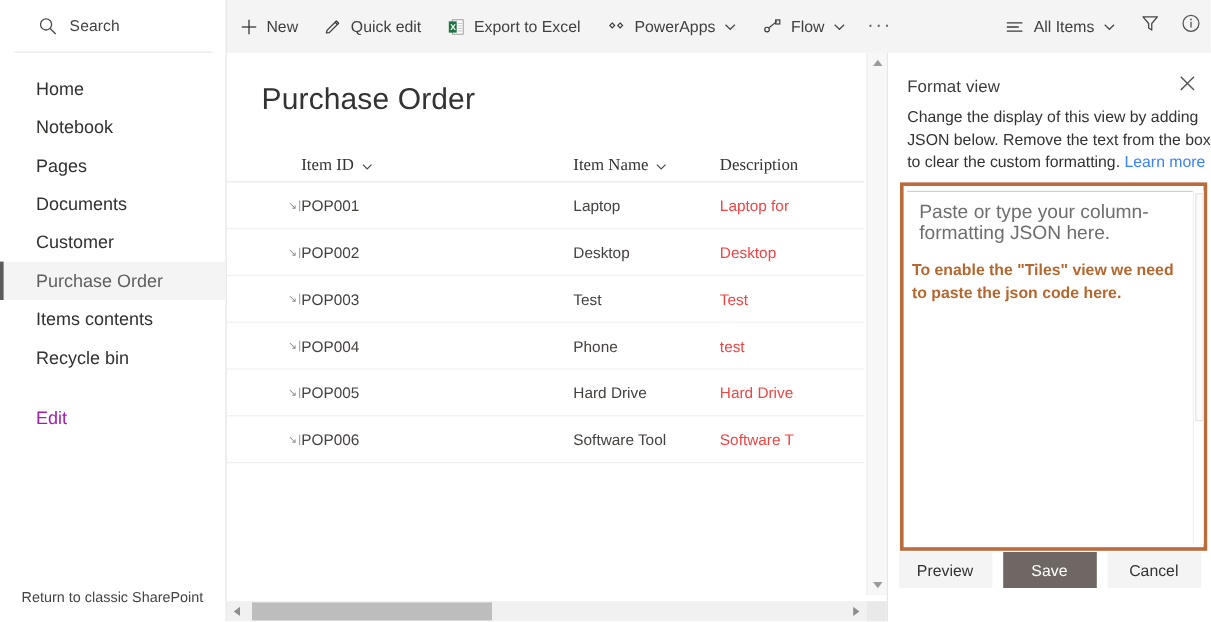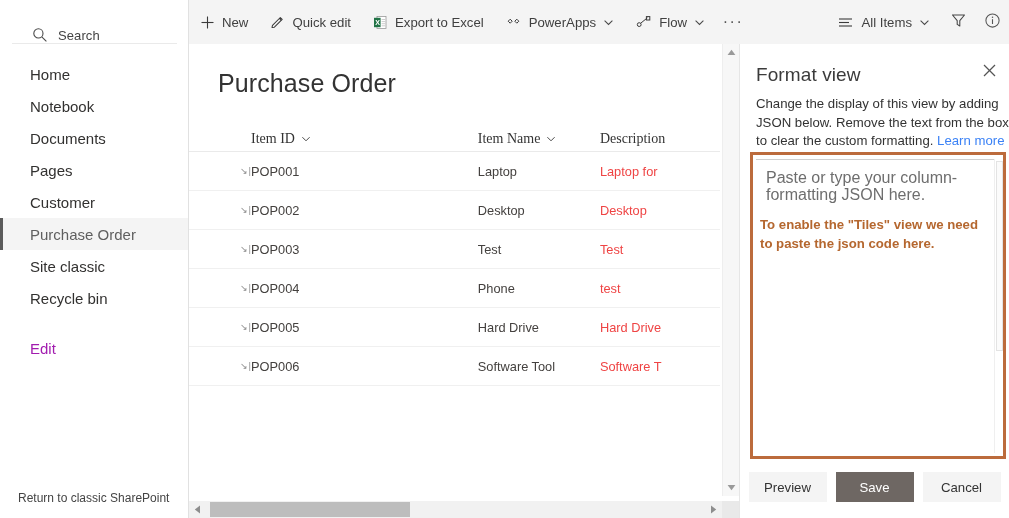--- a/index.html
+++ b/index.html
@@ -11,21 +11,21 @@
     -webkit-font-smoothing: antialiased;
   }
   .app { position: relative; width: 1009px; height: 518px; }
 
   
   .sidebar {
     position: absolute; left: 0; top: 0; width: 189px; height: 518px;
     background: #ffffff; border-right: 1px solid #e1e1e1;
   }
   .search-row {
-    height: 44px; display: flex; align-items: flex-end;
+    height: 44px; display: flex; align-items: center;
     padding-left: 20px; border-bottom: 1px solid #eaeaea;
     margin: 0 12px 0 12px; width: 165px;
   }
   .search-icon { width: 16px; height: 16px; margin-right: 10px; flex: none; }
   .search-text { font-size: 13px; color: #444; letter-spacing: .1px; }
 
   .nav { padding-top: 14px; }
   .nav-item {
     position: relative; height: 32px; display: flex; align-items: center;
     padding-left: 30px; font-size: 15px; color: #323130; cursor: pointer;
@@ -144,21 +144,21 @@
     background: #e9e9e9;
   }
 
   
   .panel {
     position: absolute; left: 739px; top: 44px; right: 0; bottom: 0;
     background: #ffffff; border-left: 1px solid #e6e6e6;
   }
   .panel-head { padding: 20px 18px 0 16px; position: relative; }
   .panel-title {
-    font-size: 19px; font-weight: 400; color: #3b3b3b; letter-spacing: .1px;
+    font-size: 14px; font-weight: 400; color: #3b3b3b; letter-spacing: .1px;
   }
   .panel-close {
     position: absolute; right: 6px; top: 14px; width: 28px; height: 28px;
     display: flex; align-items: center; justify-content: center; cursor: pointer;
   }
   .panel-desc {
     padding: 9px 2px 0 16px; font-size: 13.2px; line-height: 18.5px;
     color: #333333; width: 274px;
   }
   .learn-more { color: #3b82f6; cursor: pointer; }
@@ -182,21 +182,21 @@
   .json-scroll {
     position: absolute; right: 0; top: 4px; bottom: 3px; width: 9px;
     background: #ffffff; border-left: 1px solid #efefef;
   }
   .json-scroll .jthumb {
     position: absolute; left: 1px; top: 2px; width: 7px; height: 190px;
     background: #fbfbfb; border: 1px solid #e3e3e3;
   }
 
   .panel-footer {
-    position: absolute; left: 0; right: 0; bottom: 0; height: 62px;
+    position: absolute; left: 0; right: 0; bottom: 12px; height: 62px;
     display: flex; align-items: center; justify-content: center; gap: 9px;
   }
   .btn {
     height: 30px; min-width: 78px; padding: 0 14px;
     font-size: 13.2px; font-family: "Liberation Sans", sans-serif;
     border: none; cursor: pointer; background: #f4f4f4; color: #333;
     display: flex; align-items: center; justify-content: center;
   }
   .btn.primary { background: #6e6763; color: #ffffff; }
 </style>
@@ -218,33 +218,33 @@
     </div>
 
     <div class="nav">
       <div class="nav-item">
         <span>Home</span>
       </div>
       <div class="nav-item">
         <span>Notebook</span>
       </div>
       <div class="nav-item">
+        <span>Pages</span>
+      </div>
+      <div class="nav-item">
         <span>Documents</span>
-      </div>
-      <div class="nav-item">
-        <span>Pages</span>
       </div>
       <div class="nav-item">
         <span>Customer</span>
       </div>
       <div class="nav-item selected">
         <span>Purchase Order</span>
       </div>
       <div class="nav-item">
-        <span>Site classic</span>
+        <span>Items contents</span>
       </div>
       <div class="nav-item">
         <span>Recycle bin</span>
       </div>
       <div class="nav-gap"></div>
       <div class="nav-item dim">
         <span>Edit</span>
       </div>
     </div>
 

